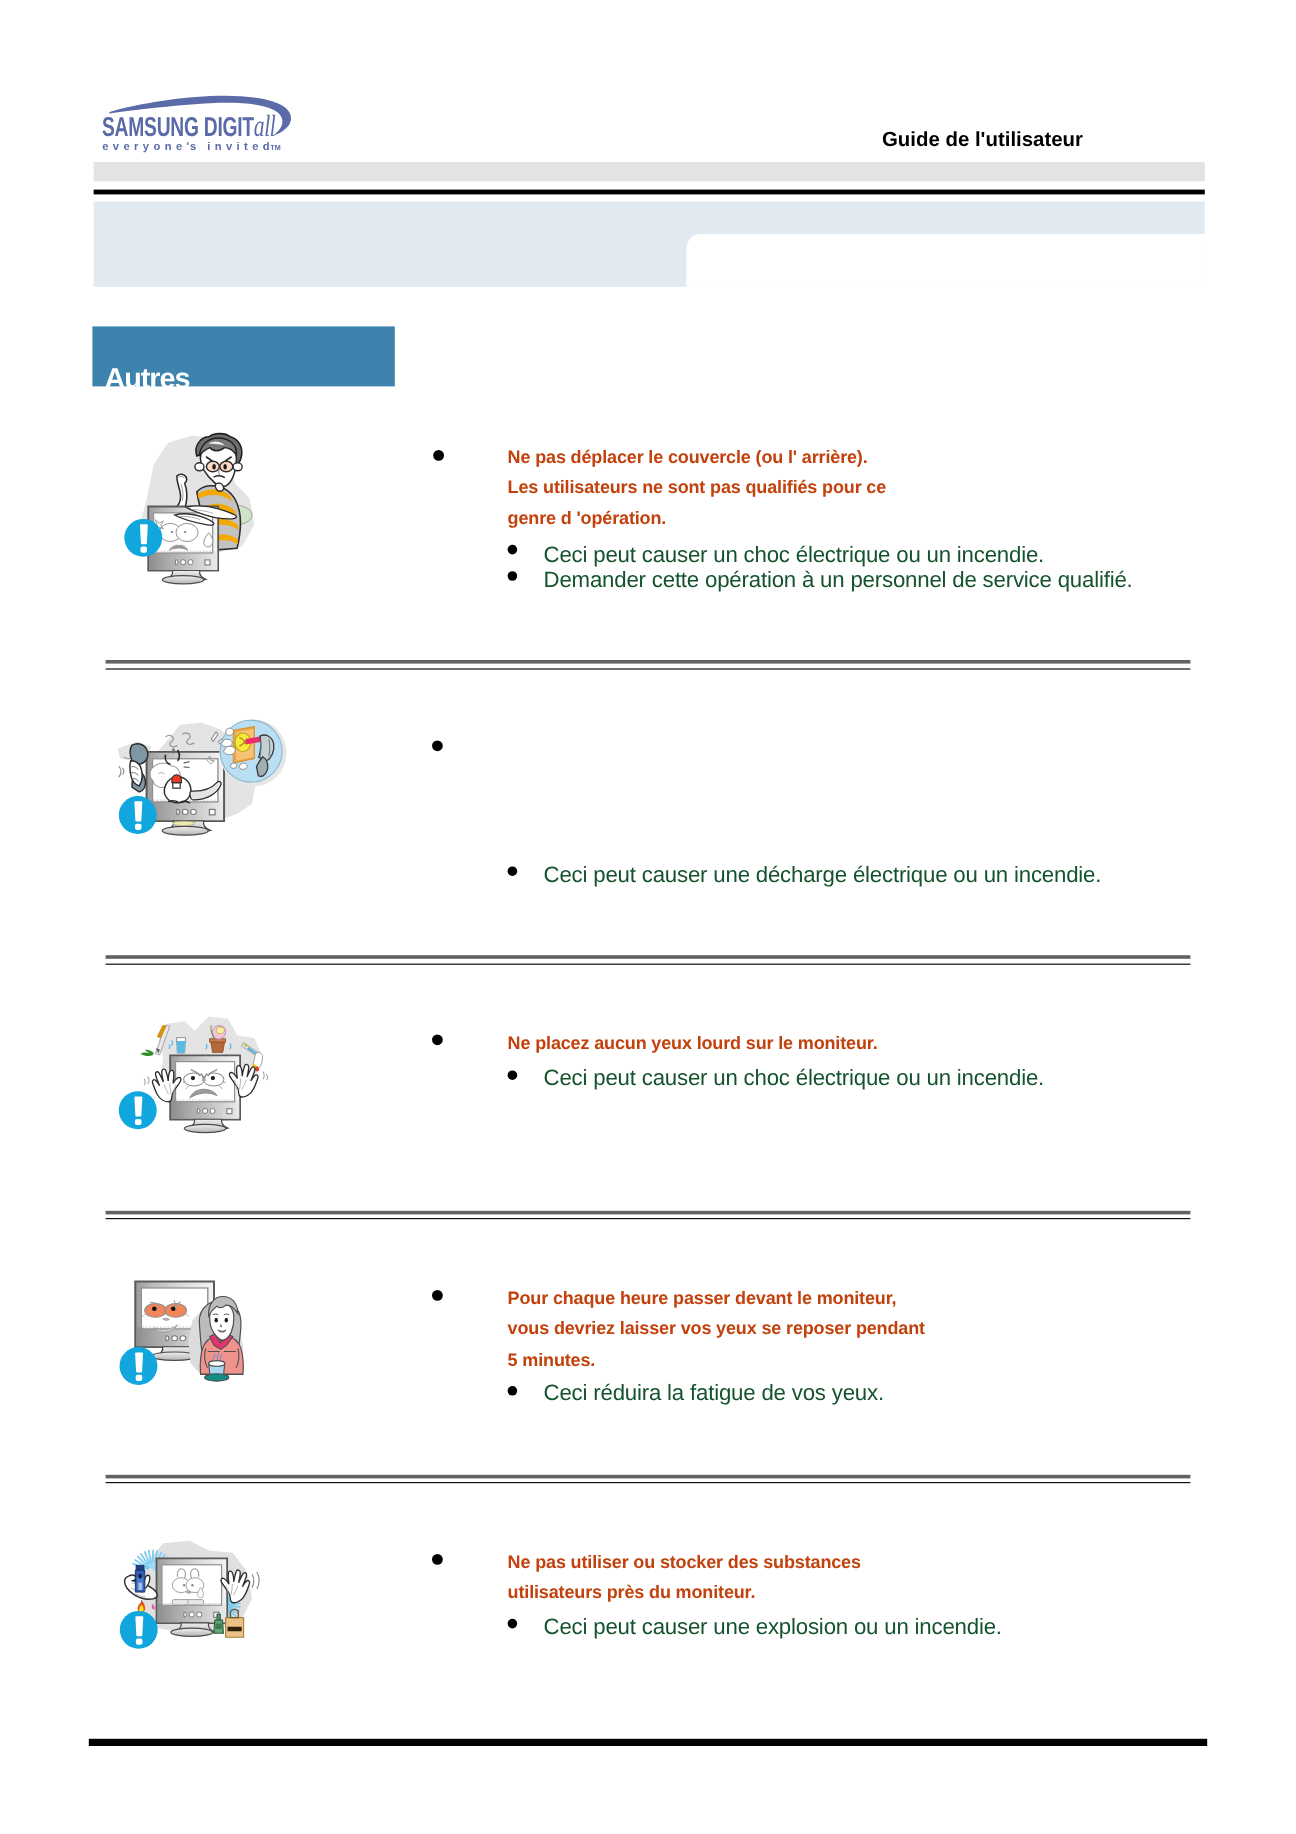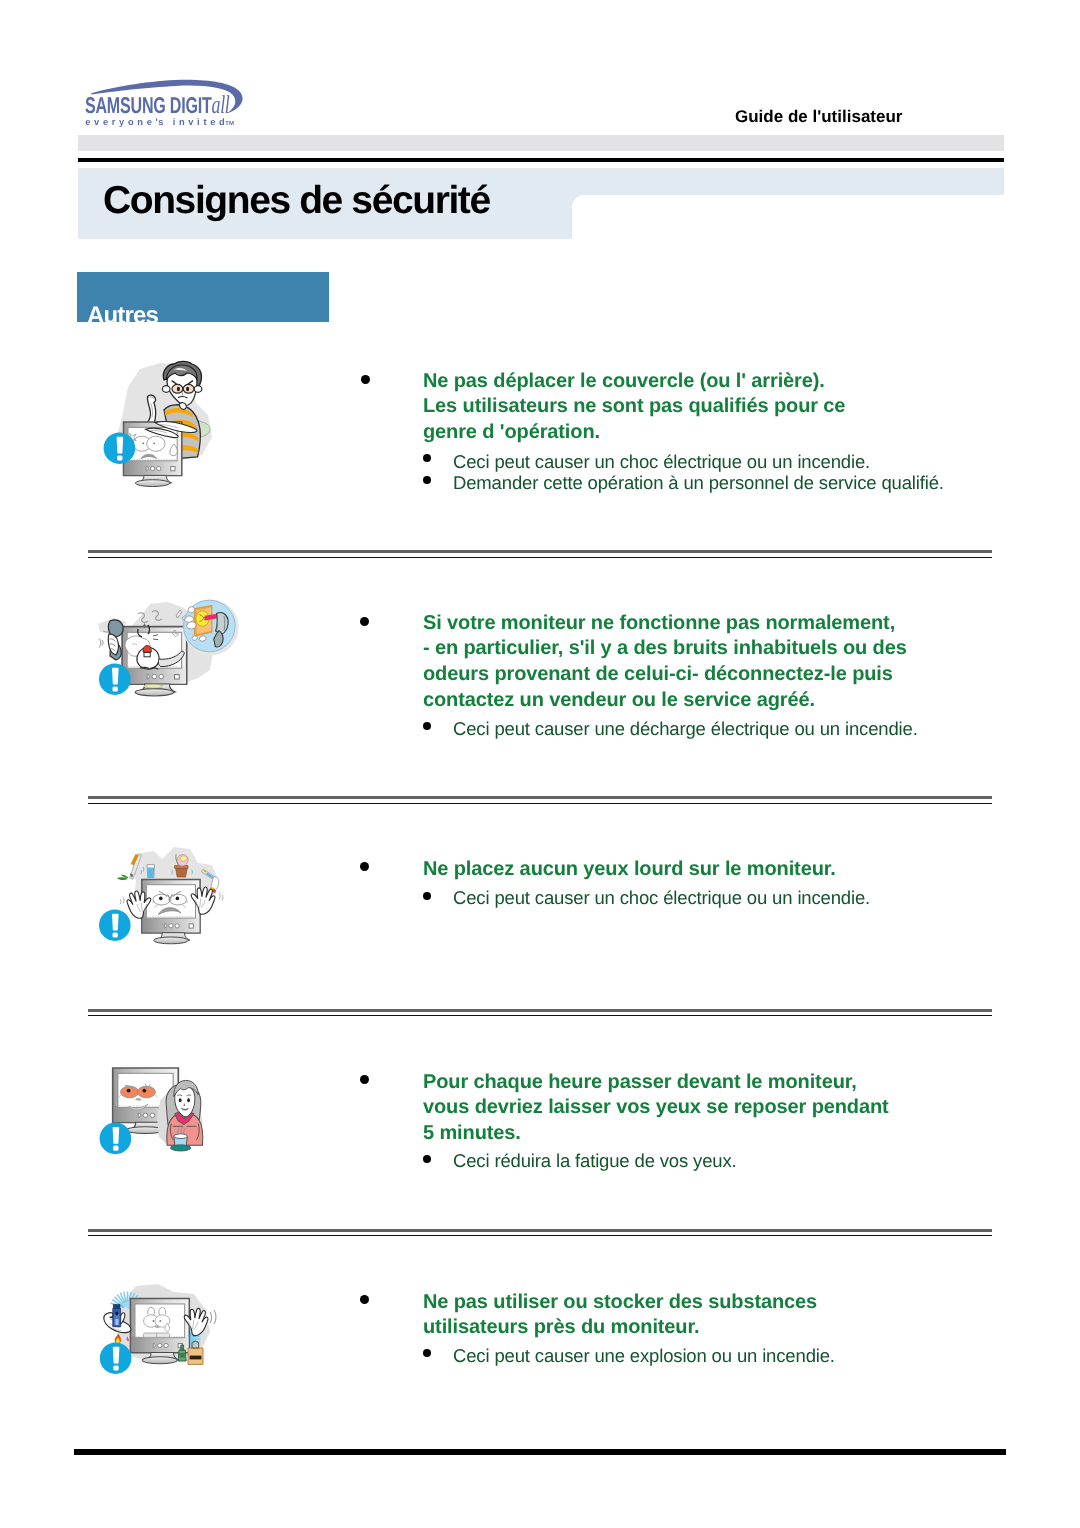--- a/index.html
+++ b/index.html
@@ -35,21 +35,21 @@
   .tab{position:absolute;left:77px;top:272px;width:252px;height:50px;background:#3d83ad;}
   .tab-label{position:absolute;left:87px;top:287px;font-size:24px;font-weight:bold;color:#fff;letter-spacing:-0.85px;margin-top:15px;}
 
   
   .hr-double{position:absolute;left:88px;width:904px;height:0;
              border-top:3.2px solid #636363;border-bottom:1.8px solid #101010;padding-top:3.2px;}
   .hr-bottom{position:absolute;left:74px;top:1449px;width:932px;height:5.6px;background:#000;}
 
   
   .bullet-lg{position:absolute;width:9.4px;height:9.4px;border-radius:50%;background:#000;}
-  .head-text{position:absolute;font-size:20px;font-weight:bold;line-height:25.7px;color:#15803d;
+  .head-text{position:absolute;font-size:15px;font-weight:bold;line-height:25.7px;color:#c2410c;
              white-space:pre;letter-spacing:-0.12px;}
   .bullet-sm{position:absolute;width:8.2px;height:8.2px;border-radius:50%;background:#000;}
   .sub-text{position:absolute;font-size:18.5px;line-height:21.5px;color:#14532d;white-space:pre;
             letter-spacing:-0.15px;}
   .illus{position:absolute;}
   .illus svg{display:block;}
 </style>
 </head>
 <body>
 
@@ -63,21 +63,20 @@
     <div class="logo-word"><span>SAMSUNG DIGIT</span><i>all</i></div>
     <div class="logo-tag"><span>e v e r y o n e 's   i n v i t e d</span><sup>TM</sup></div>
   </div>
   <div class="guide-title">Guide de l'utilisateur</div>
 
   <div class="gray-band"></div>
   <div class="black-bar"></div>
 
   <div class="title-band"></div>
   <div class="title-white"></div>
-  <div class="page-title">Consignes de sécurité</div>
 
   <div class="tab"></div>
   <div class="tab-label">Autres</div>
 
   <svg width="0" height="0" style="position:absolute" aria-hidden="true">
     <defs>
       <linearGradient id="bezel" x1="0" y1="0" x2="0" y2="1">
         <stop offset="0" stop-color="#ececec"></stop>
           <stop offset="0.45" stop-color="#d4d4d4"></stop>
         <stop offset="0.62" stop-color="#c6c6c6"></stop>
@@ -244,24 +243,20 @@
       <path d="M90.4,30.6 c5,-2.4 9.4,1.4 7,4.6 c-2.6,3.2 -9,1.6 -9,-1.4 z" fill="#fff" stroke="#8a8a8a" stroke-width="0.8"></path>
       <path d="M95,44.4 c3,-1.6 5,0.6 4,2.6 c-1,2 -5,1.6 -5,-0.6 z" fill="#fff" stroke="#8a8a8a" stroke-width="0.8"></path>
       <path d="M102.6,44.6 c3.6,-2 6.4,0.6 5,3 c-1.4,2.4 -6.4,1.8 -6.4,-0.6 z" fill="#fff" stroke="#8a8a8a" stroke-width="0.8"></path>
 
       <g transform="translate(1,71)">
           <use href="#warn"></use>
         </g>
     </svg>
   </div>
   <div class="bullet-lg" style="left:360px;top:617px"></div>
-  <div class="head-text" style="left:423px;top:610.5px">Si votre moniteur ne fonctionne pas normalement,
-- en particulier, s'il y a des bruits inhabituels ou des
-odeurs provenant de celui-ci- déconnectez-le puis
-contactez un vendeur ou le service agréé.</div>
   <div class="bullet-sm" style="left:423px;top:721.9px"></div>
   <div class="sub-text" style="left:453px;top:718px">Ceci peut causer une décharge électrique ou un incendie.</div>
   <div class="hr-double" style="top:796.4px"></div>
 
   <div class="illus" style="left:98px;top:845px;width:132px;height:112px">
     <svg viewBox="0 0 132 112" width="132" height="112">
       <path d="M34,22 l8,-14 l14,-2 l8,8 l12,-12 l16,2 l8,14 l14,2 l6,14 l-4,16 l-12,6 l-6,14 l-18,6 l-26,-2 l-14,-8 l-4,-14 l2,-16 z" fill="#e4e4e4"></path>
       <path d="M31.6,33 l8.4,-24 l3.4,1.2 l-8.4,24 z" fill="#e8e8e8" stroke="#9a9a9a" stroke-width="0.7"></path>
       <path d="M32.6,19 l5,-10 l3.2,1.2 l-5,10 z" fill="#d4920f"></path>
       <path d="M31.8,28.4 l3.4,1.2 l-1.2,3.4 z" fill="#5e5e5e"></path>

